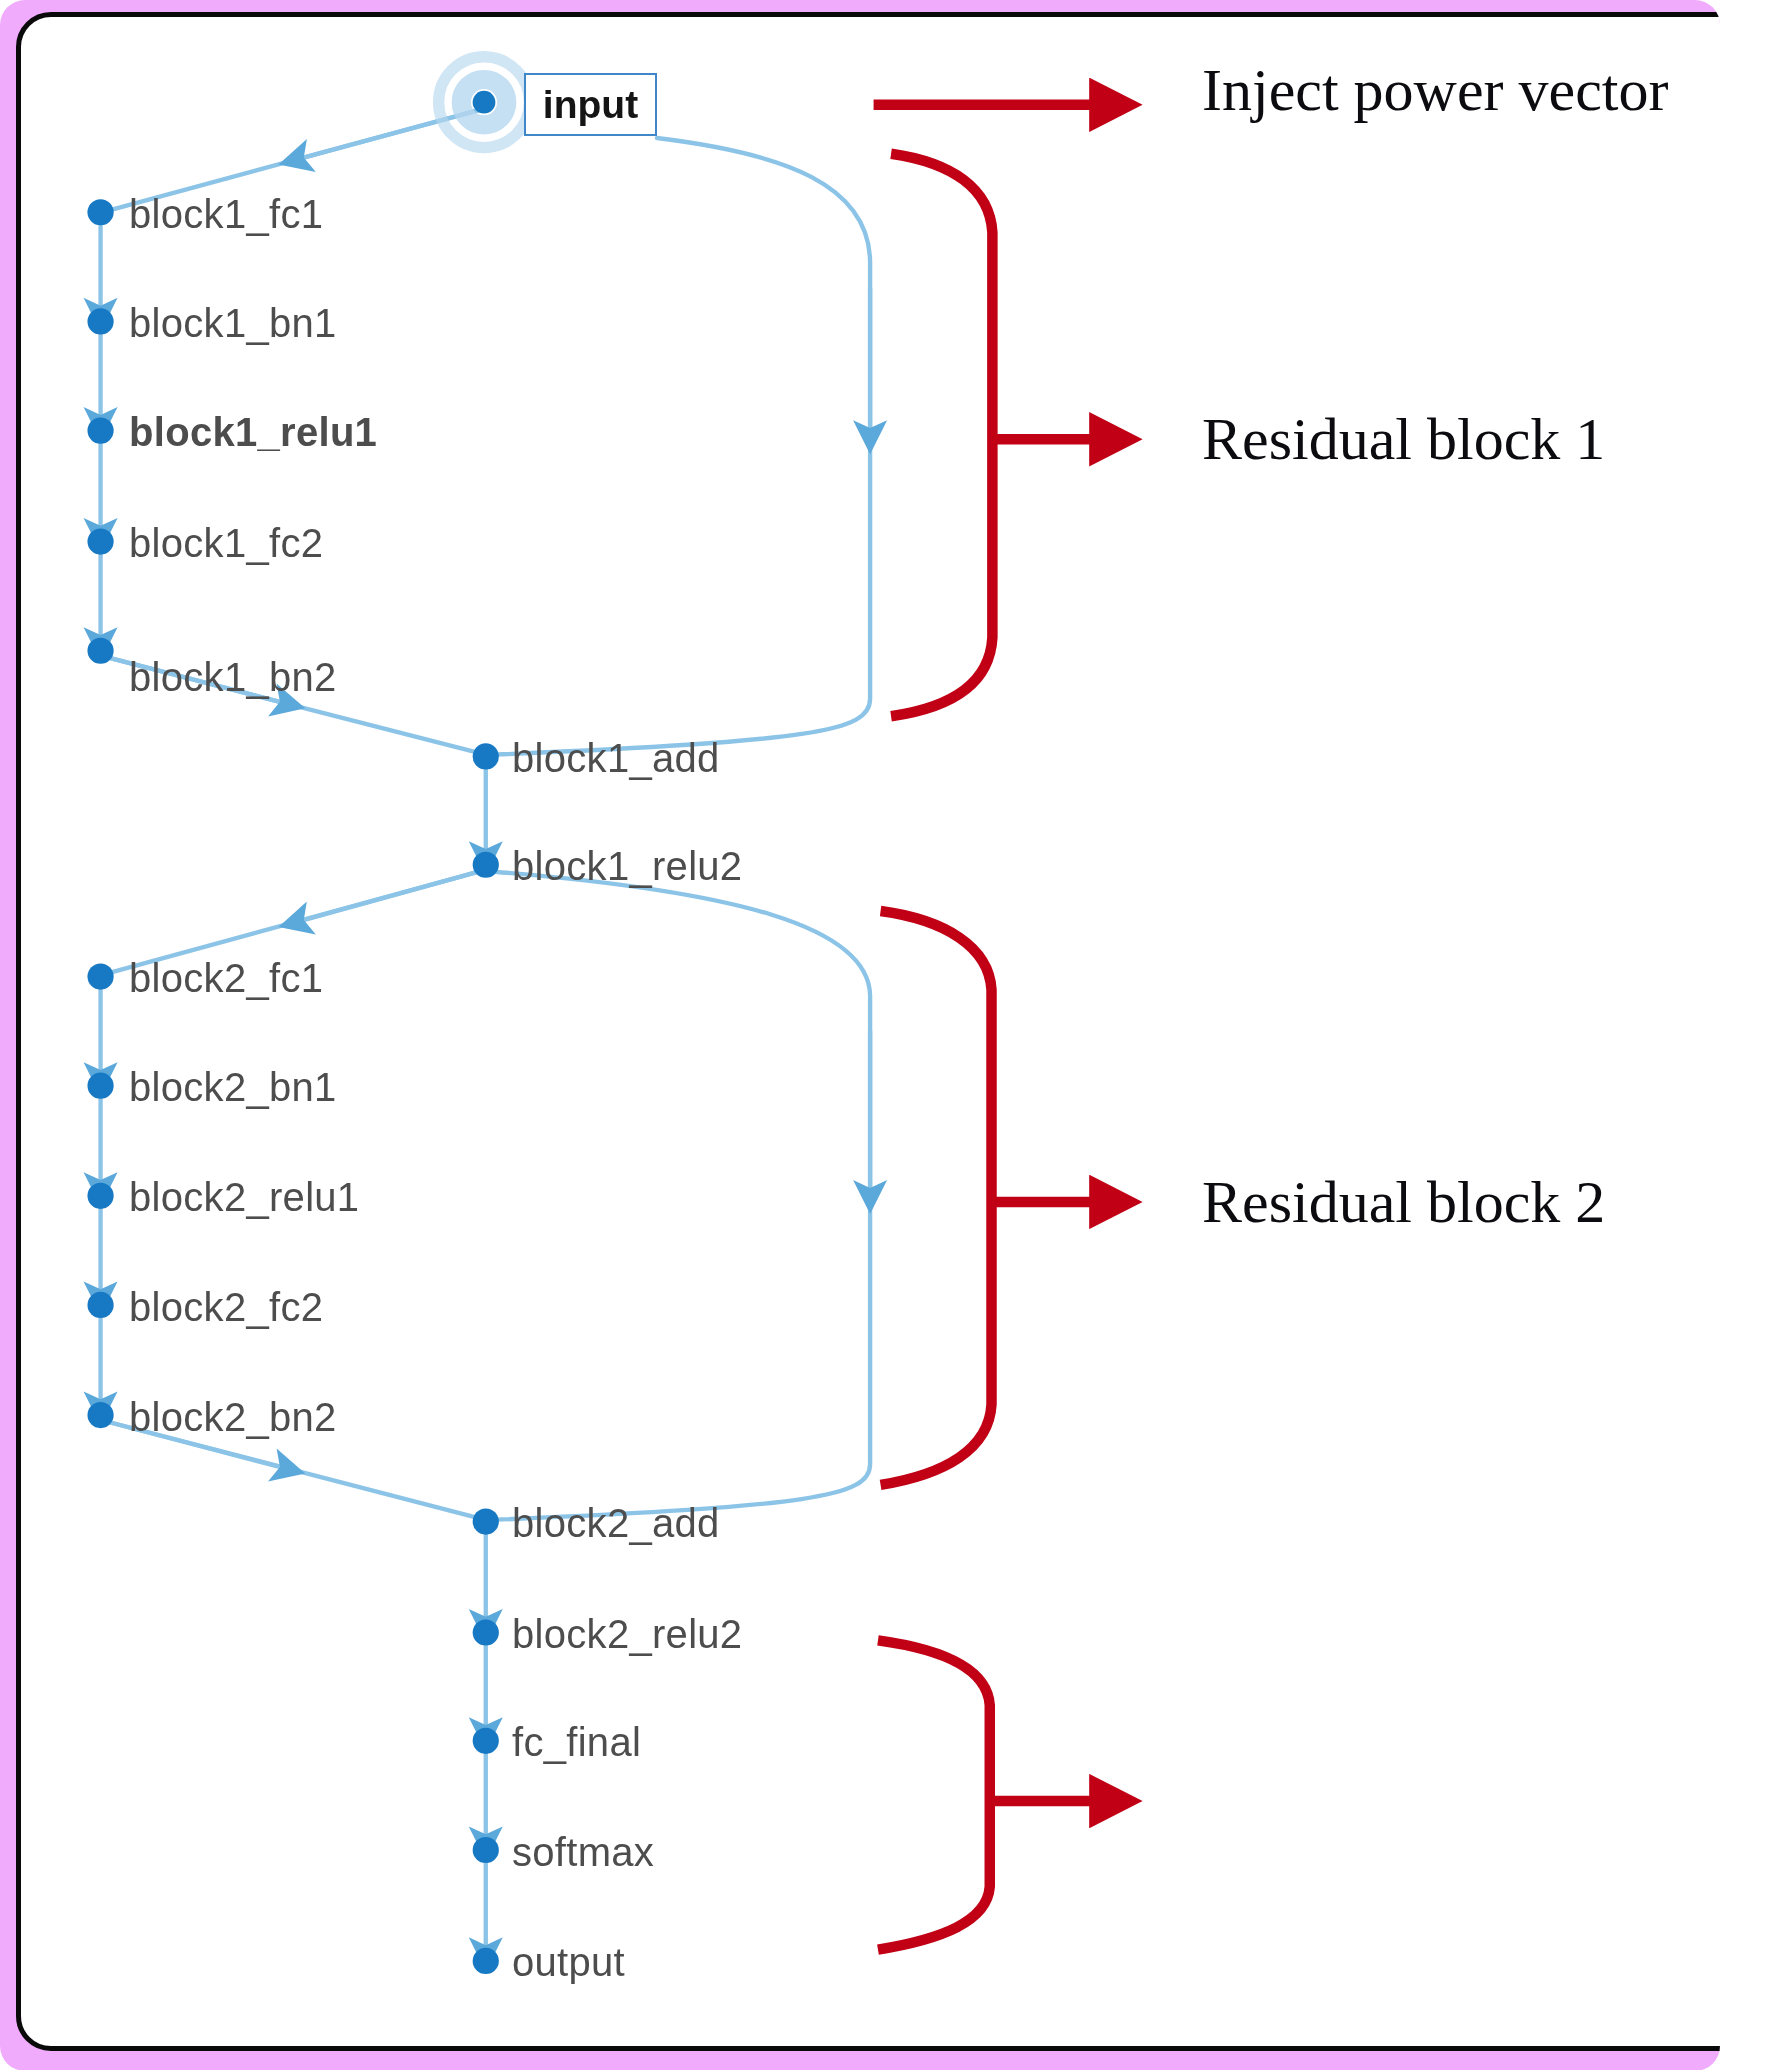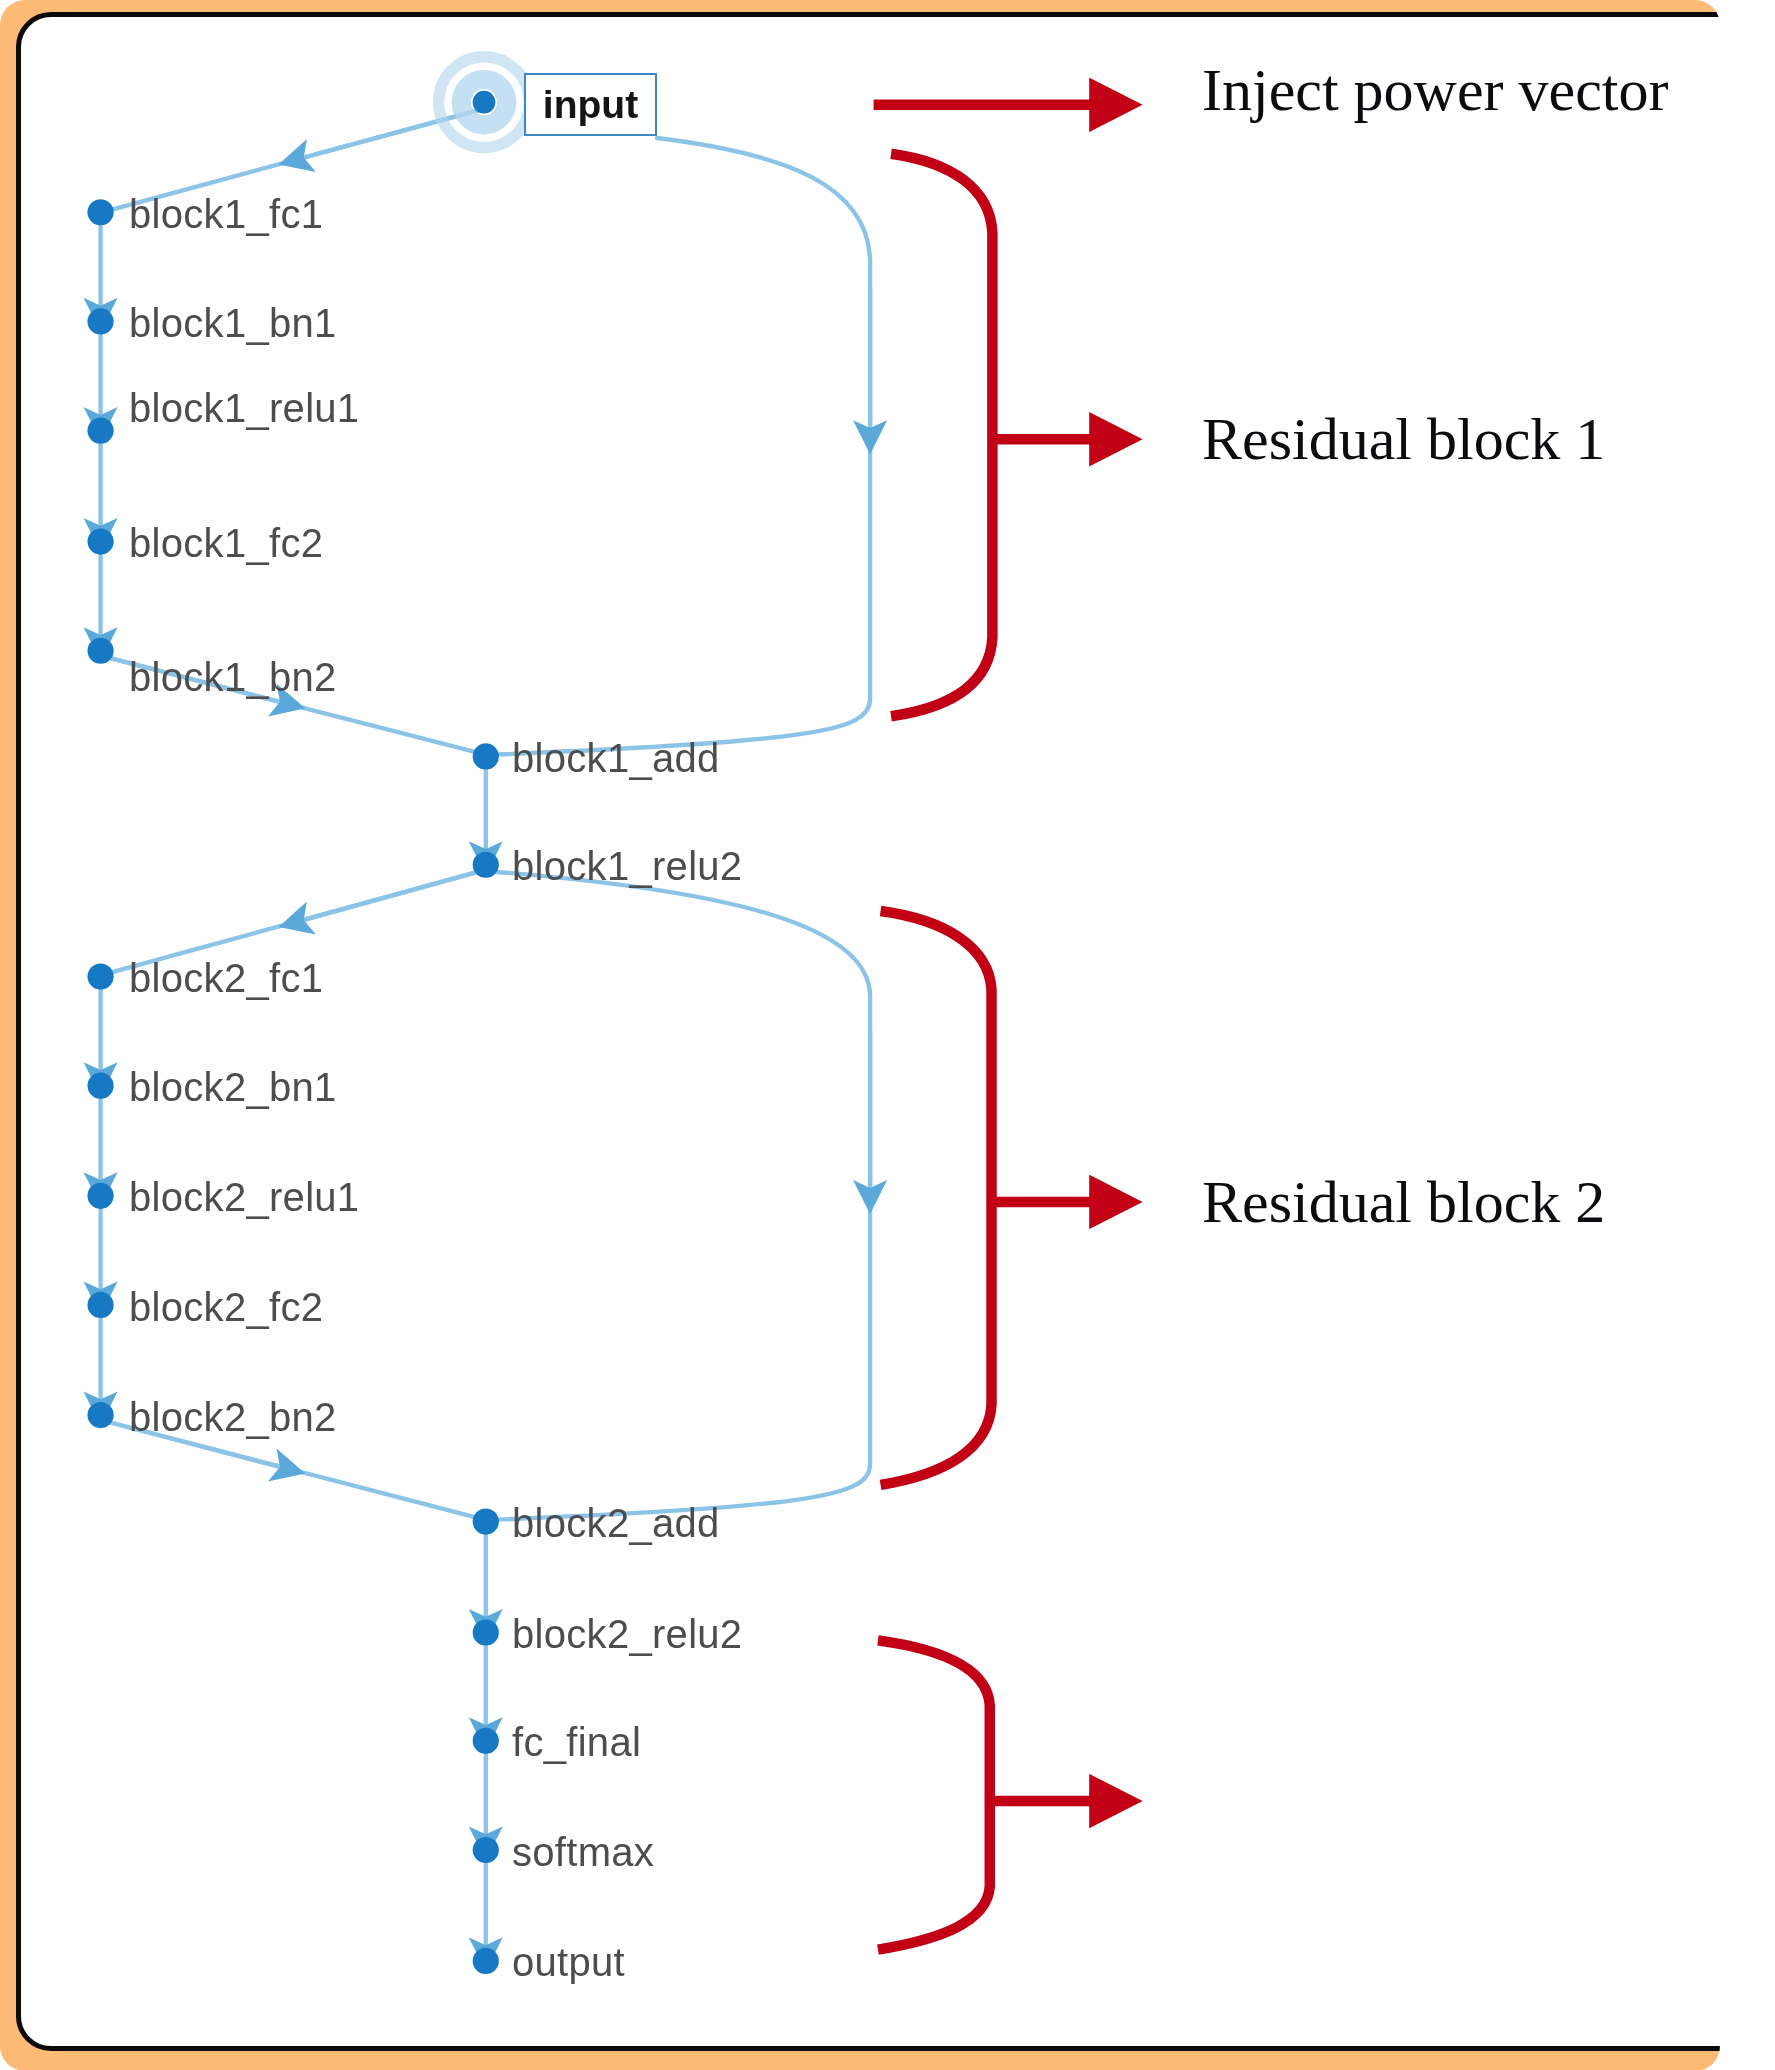--- a/index.html
+++ b/index.html
@@ -7,21 +7,21 @@
     padding: 0;
     background: #ffffff;
   }
   body {
     font-family: "Liberation Sans", sans-serif;
   }
   #canvas {
     position: relative;
     width: 1720px;
     height: 2071px;
-    background: #fdba74;
+    background: #f0abfc;
     overflow: hidden;
     border-radius: 25px;
   }
   #frame {
     position: absolute;
     left: 15.7px;
     top: 12.2px;
     width: 1741px;
     height: 2039px;
     border: 5.2px solid #0a0a0a;
@@ -172,21 +172,21 @@
       <line x1="1133" y1="2062" x2="1290" y2="2062" marker-end="url(#ah-red)"></line>
     </g>
   </svg>
 
   <div id="input-box">
     <span>input</span>
   </div>
 
   <div class="node-label" style="left:129px; top:194px;">block1_fc1</div>
   <div class="node-label" style="left:129px; top:303px;">block1_bn1</div>
-  <div class="node-label" style="left:129px; top:388px;">block1_relu1</div>
+  <div class="node-label" style="left:129px; top:412px;font-weight:bold;">block1_relu1</div>
   <div class="node-label" style="left:129px; top:523px;">block1_fc2</div>
   <div class="node-label" style="left:129px; top:632px;margin-top:25px;">block1_bn2</div>
   <div class="node-label" style="left:512px; top:738px;">block1_add</div>
   <div class="node-label" style="left:512px; top:846px;">block1_relu2</div>
   <div class="node-label" style="left:129px; top:958px;text-align:right;">block2_fc1</div>
   <div class="node-label" style="left:129px; top:1067px;">block2_bn1</div>
   <div class="node-label" style="left:129px; top:1177px;">block2_relu1</div>
   <div class="node-label" style="left:129px; top:1287px;">block2_fc2</div>
   <div class="node-label" style="left:129px; top:1397px;">block2_bn2</div>
   <div class="node-label" style="left:512px; top:1503px;">block2_add</div>

